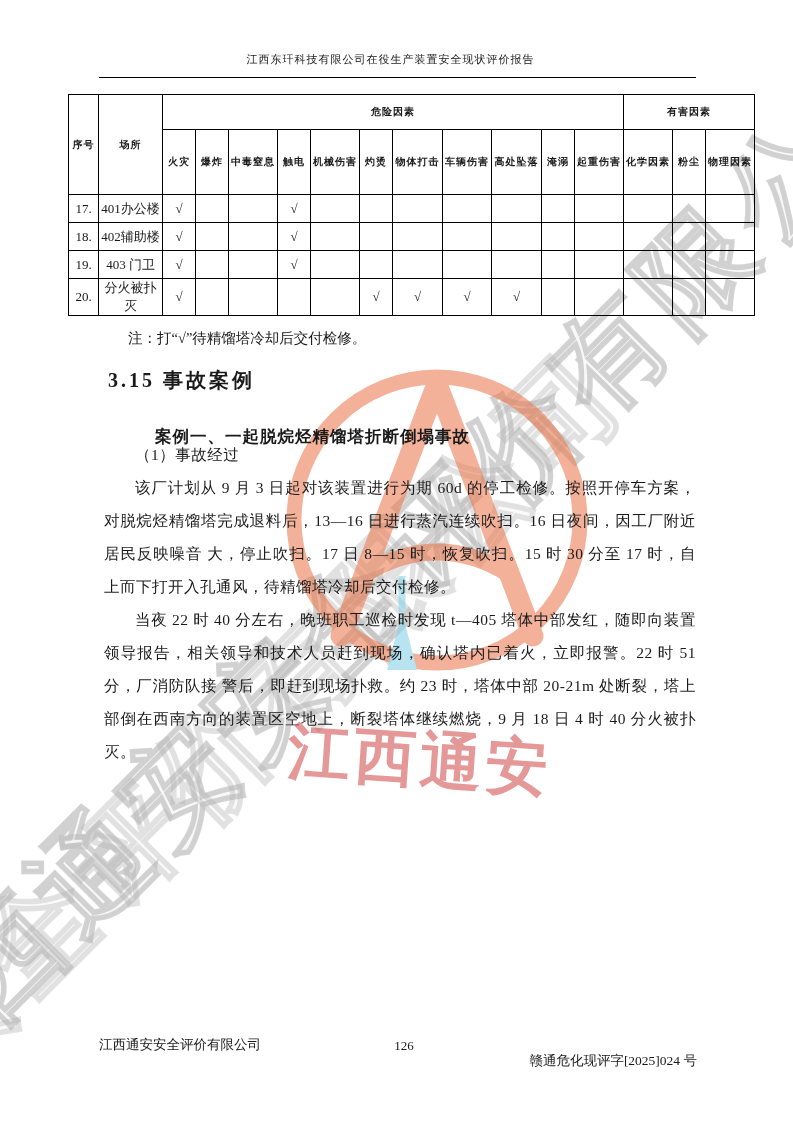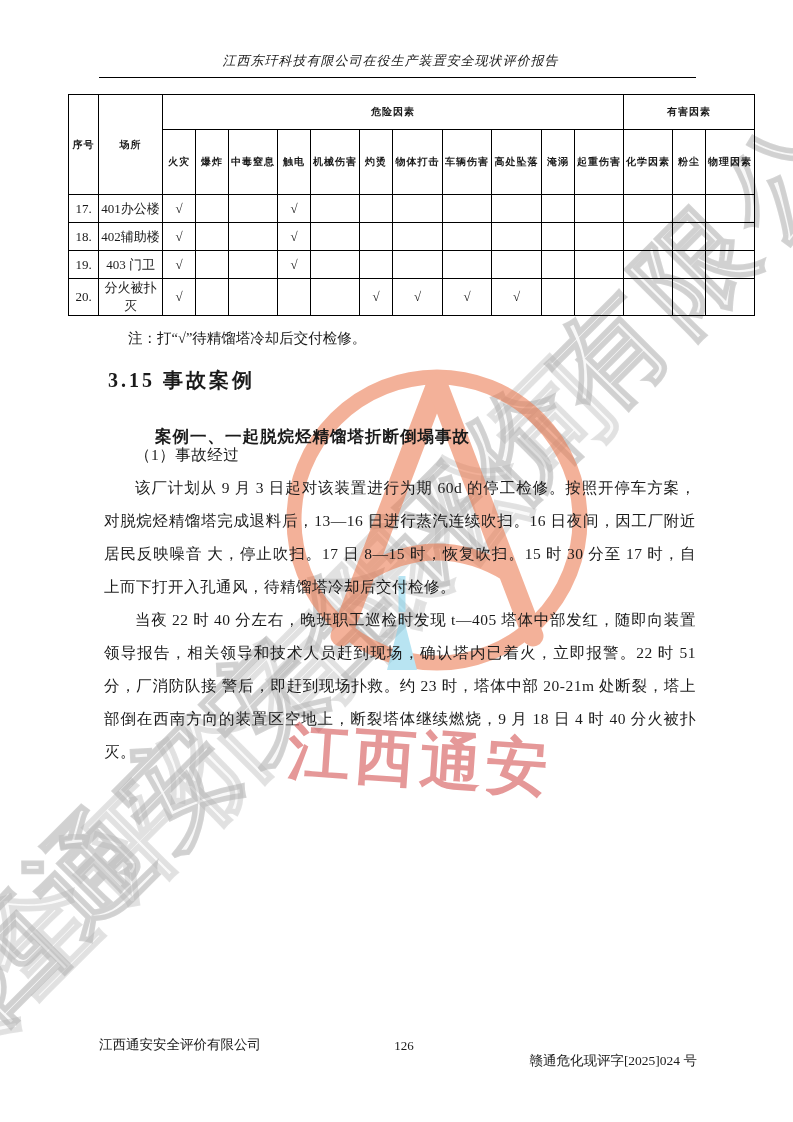--- a/index.html
+++ b/index.html
@@ -23,21 +23,21 @@
   .wm-logo{position:absolute; left:279px; top:360px; z-index:0; opacity:.58; pointer-events:none;}
   .wm-red{
     position:absolute; left:288px; top:718px; z-index:3;
     font-size:62px; font-weight:bold; letter-spacing:4px;
     color:rgba(205,57,57,0.52); transform:rotate(4deg);
     pointer-events:none; white-space:nowrap;
   }
   
   .header-title{
     position:absolute; left:0; right:12px; top:52px; z-index:1;
-    text-align:center; font-size:13px; letter-spacing:1px;font-style:italic;
+    text-align:center; font-size:11px; letter-spacing:1px;
   }
   .header-rule{
     position:absolute; left:99px; right:97px; top:77px; z-index:1;
     border-top:1.6px solid #000;
   }
   
   table.hazard{
     position:absolute; left:68px; top:94px; z-index:1;
     border-collapse:collapse; table-layout:fixed;
   }

